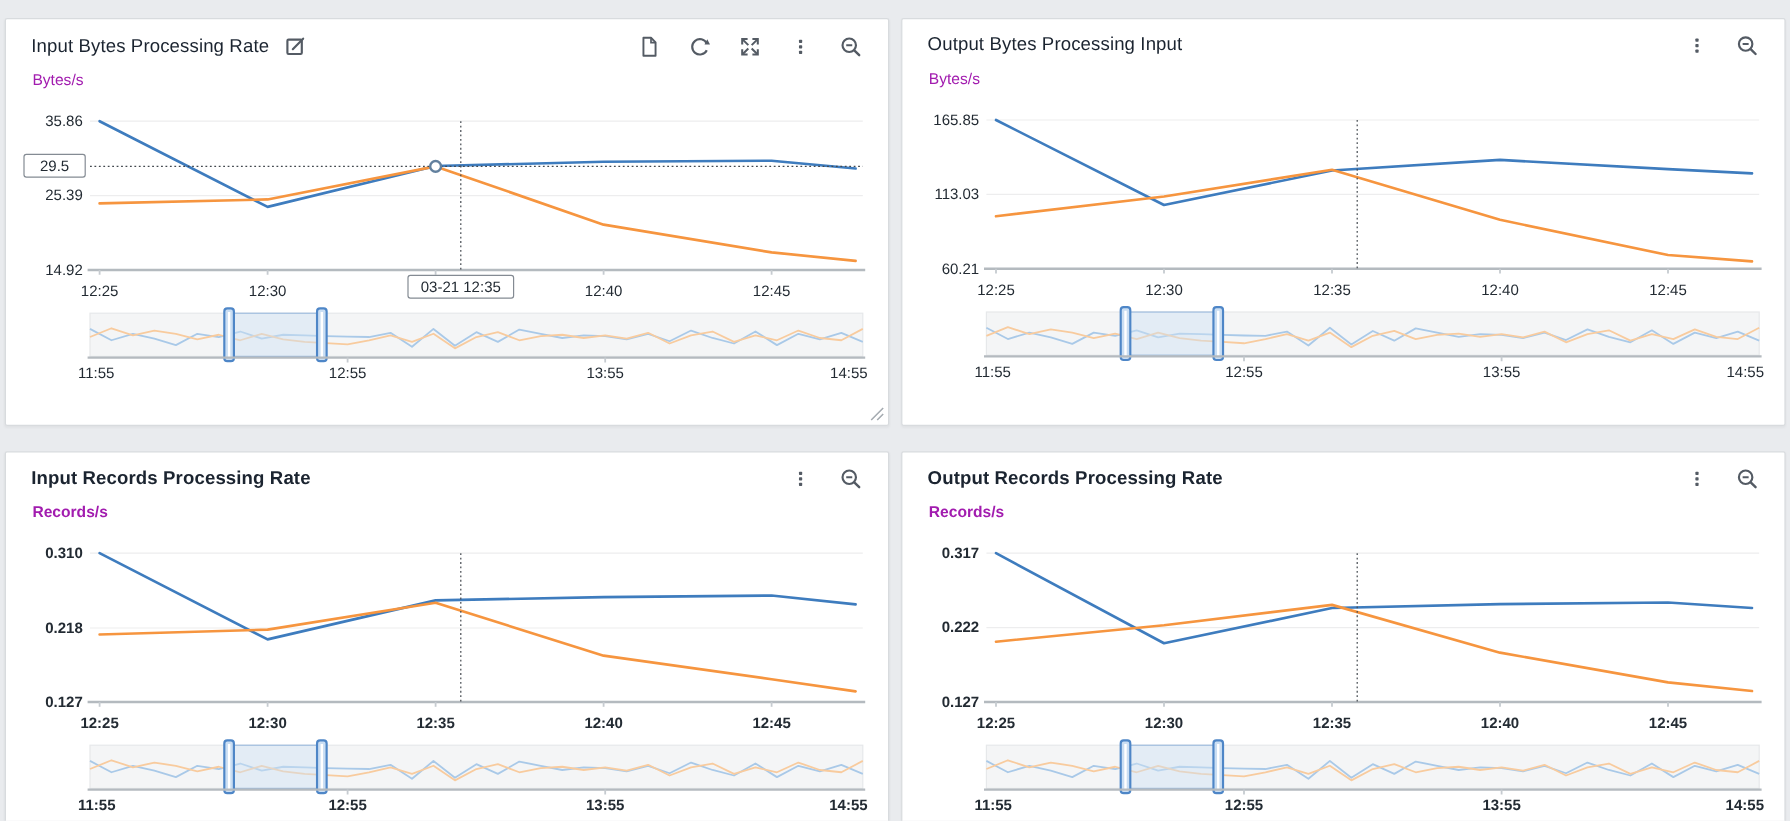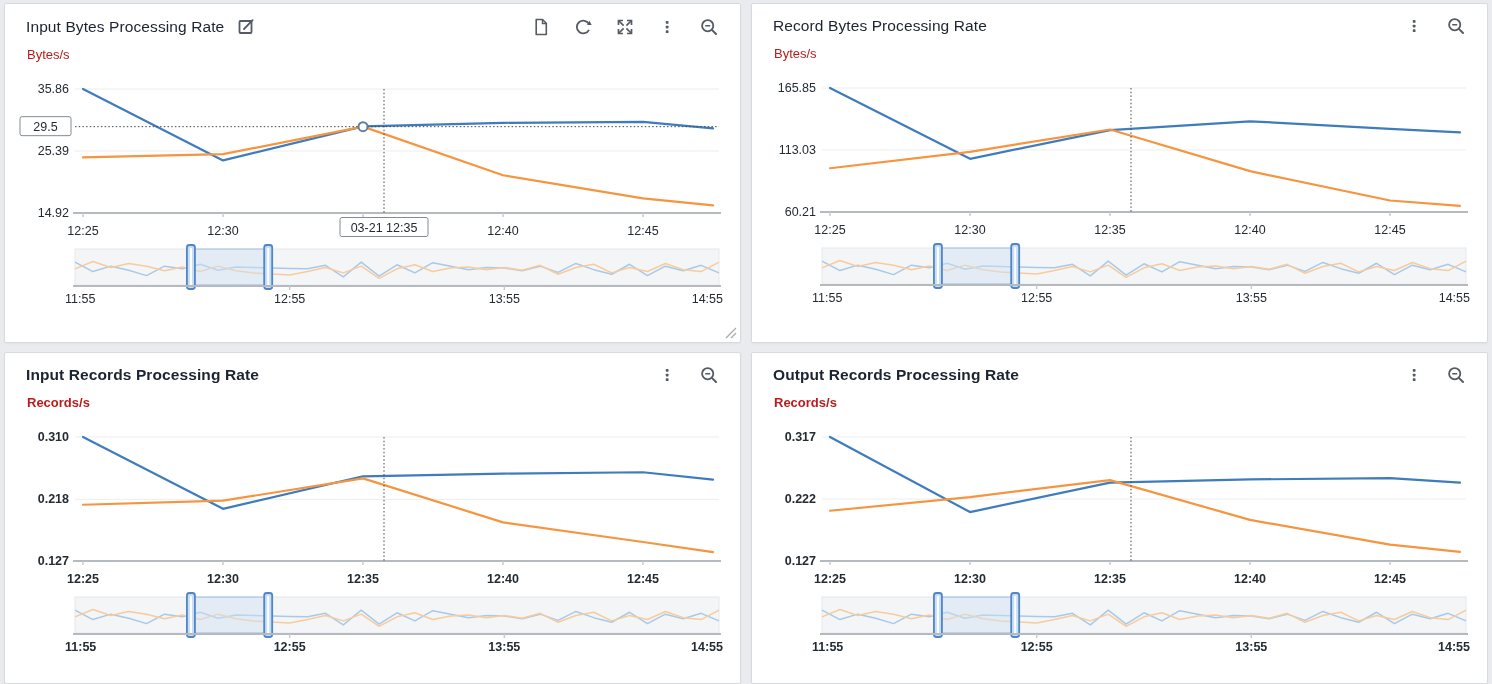--- a/index.html
+++ b/index.html
@@ -15,34 +15,35 @@
     padding:3px 4px;
   }
   .panel{
     background:#fff;
     border:1px solid #d8dbde;
     border-radius:2px;
     position:relative;
     box-shadow:0 1px 2px rgba(0,0,0,.04);
     height:338px;
     overflow:hidden;
+    margin-top:12px;
   }
   .panel.row2{height:330px;font-weight:bold;}
   .panel-header{
     display:flex;justify-content:space-between;align-items:center;
     padding:13px 22px 0 21px;
   }
   .title-wrap{display:flex;align-items:center;gap:13px;}
   .panel-title{
     font-size:15.5px;color:#1b2430;letter-spacing:.1px;
   }
   .toolbar{display:flex;align-items:center;gap:24px;}
   .icon{width:18px;height:18px;cursor:pointer;flex:0 0 auto;}
   .icon.edit{width:19px;height:19px;}
-  .unit{font-size:13px;color:#b91c1c;padding:11px 0 0 22px;}
+  .unit{font-size:13px;color:#a21caf;padding:11px 0 0 22px;}
   svg.chart{display:block;margin:3px 0 0 8px;overflow:visible;}
   svg text{font-family:"Liberation Sans",sans-serif;}
   .resize{position:absolute;right:3px;bottom:3px;}
   .defs{position:absolute;width:0;height:0;overflow:hidden;}
 </style>
 </head>
 <body>
 
 <svg class="defs" xmlns="http://www.w3.org/2000/svg" aria-hidden="true">
   <symbol id="i-edit" viewBox="0 0 19 19">
@@ -147,21 +148,21 @@
         <text x="710" y="238" text-anchor="end" font-size="12.5" fill="#232b33">14:55</text>
       </svg>
     <svg class="resize" width="16" height="16">
         <use href="#i-resize"></use>
       </svg>
   </div>
 
   <div class="panel">
     <div class="panel-header">
       <div class="title-wrap">
-        <span class="panel-title">Record Bytes Processing Rate</span>
+        <span class="panel-title">Output Bytes Processing Input</span>
       </div>
       <div class="toolbar">
         <svg class="icon">
             <use href="#i-kebab"></use>
           </svg>
         <svg class="icon">
             <use href="#i-zoomout"></use>
           </svg>
       </div>
     </div>

